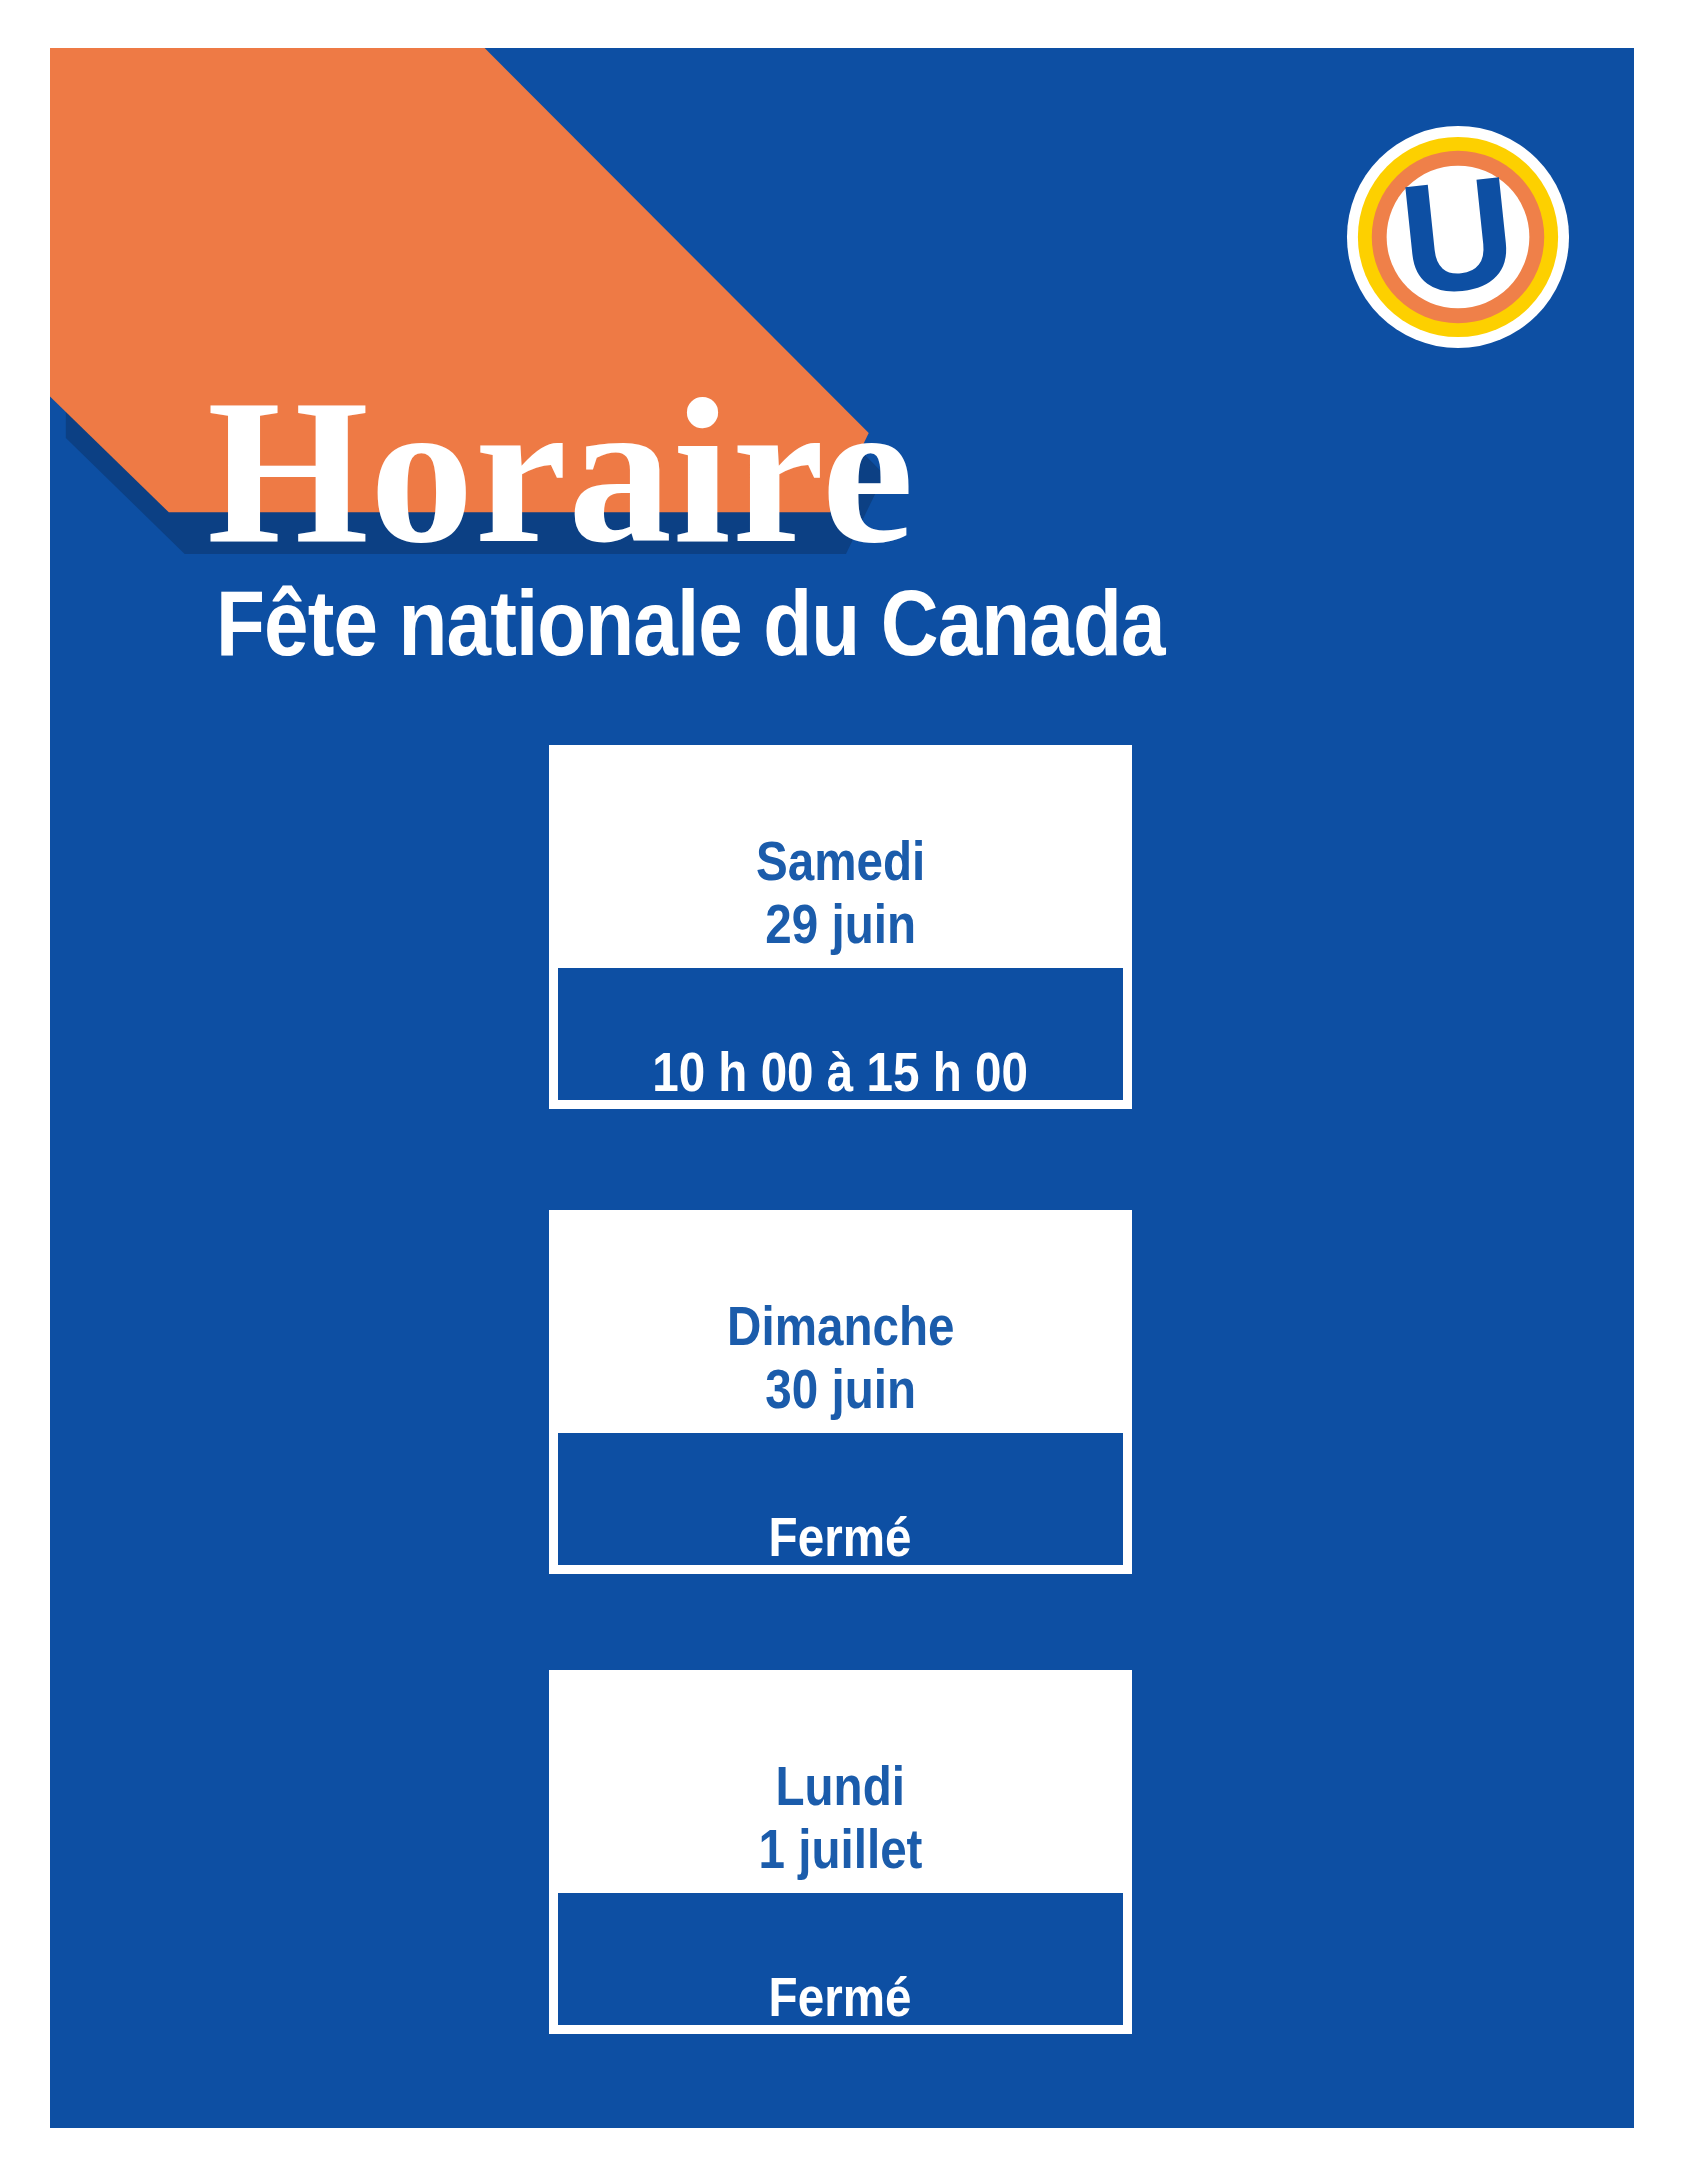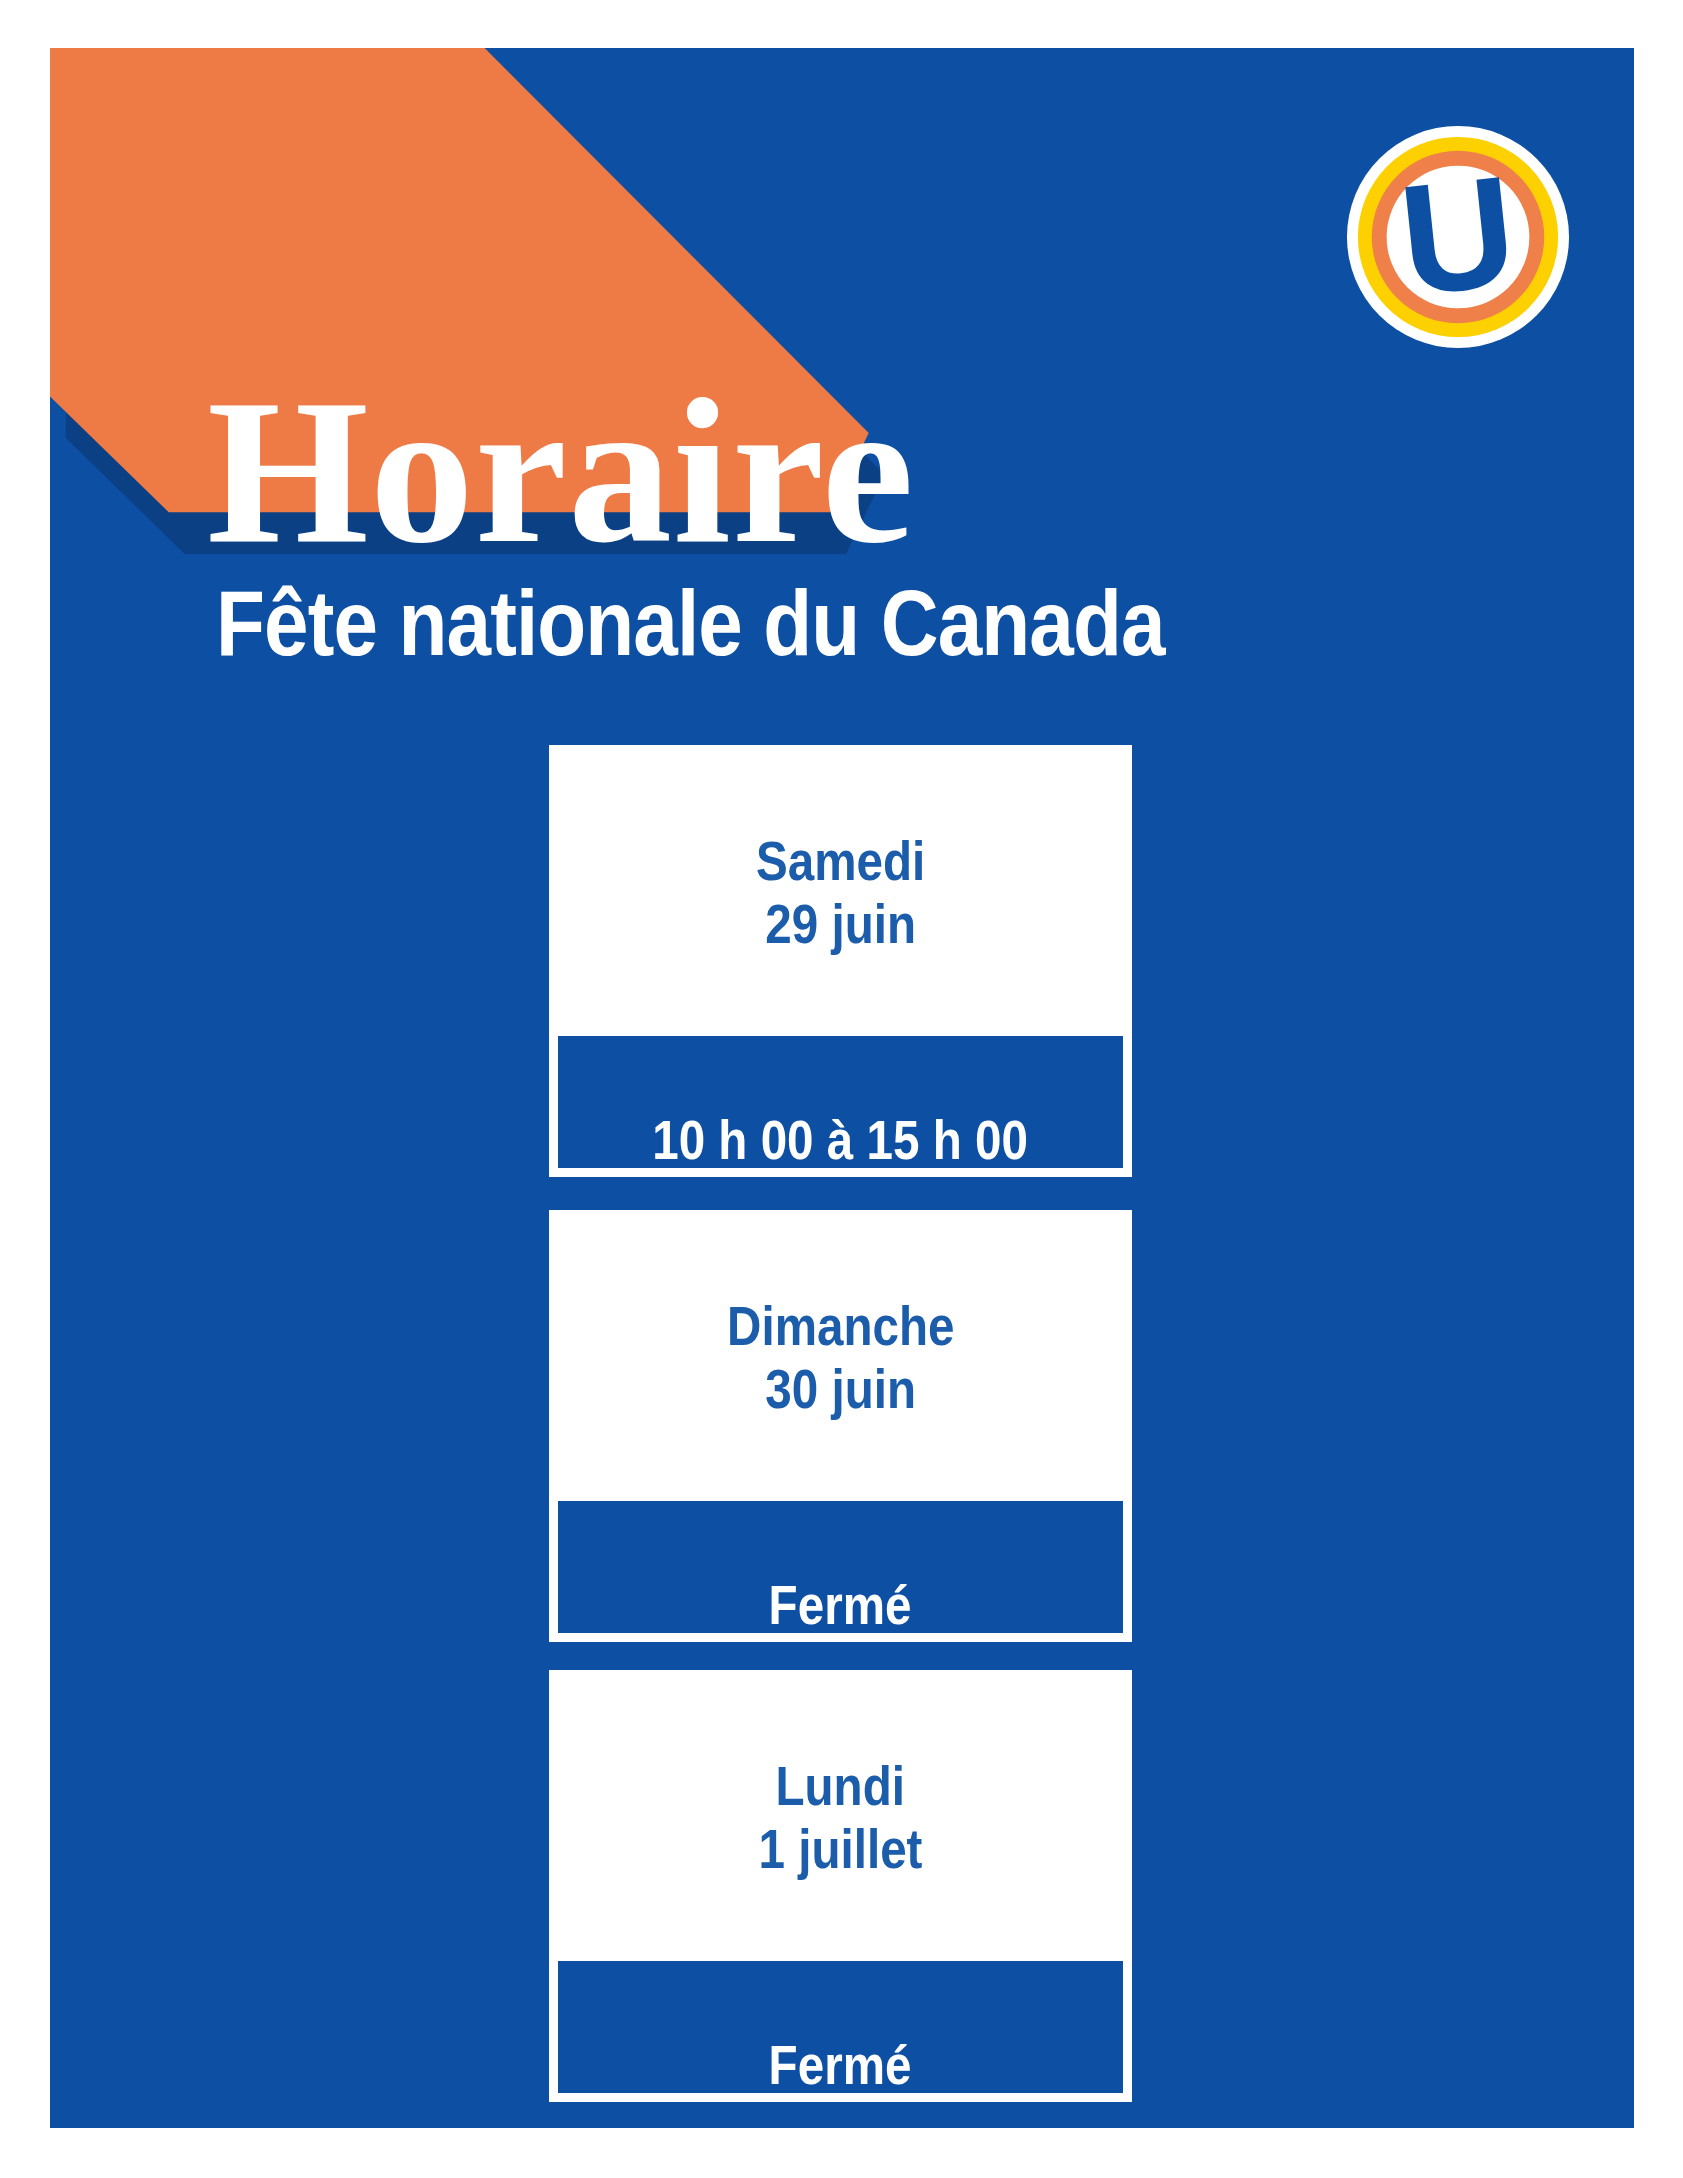--- a/index.html
+++ b/index.html
@@ -43,21 +43,21 @@
     line-height: 1;
     letter-spacing: -1px;
     color: #ffffff;
     white-space: nowrap;
     transform: scaleX(0.87);
     transform-origin: left center;
   }
   .card {
     position: absolute;
     left: 549px;
-    width: 583px; height: 432px;
+    width: 583px; height: 364px;
     background: #ffffff;
     box-sizing: border-box;
   }
   .card-top {
     position: absolute;
     left: 0; top: 0; right: 0;
     height: 224px;
     display: flex;
     flex-direction: column;
     align-items: center;

